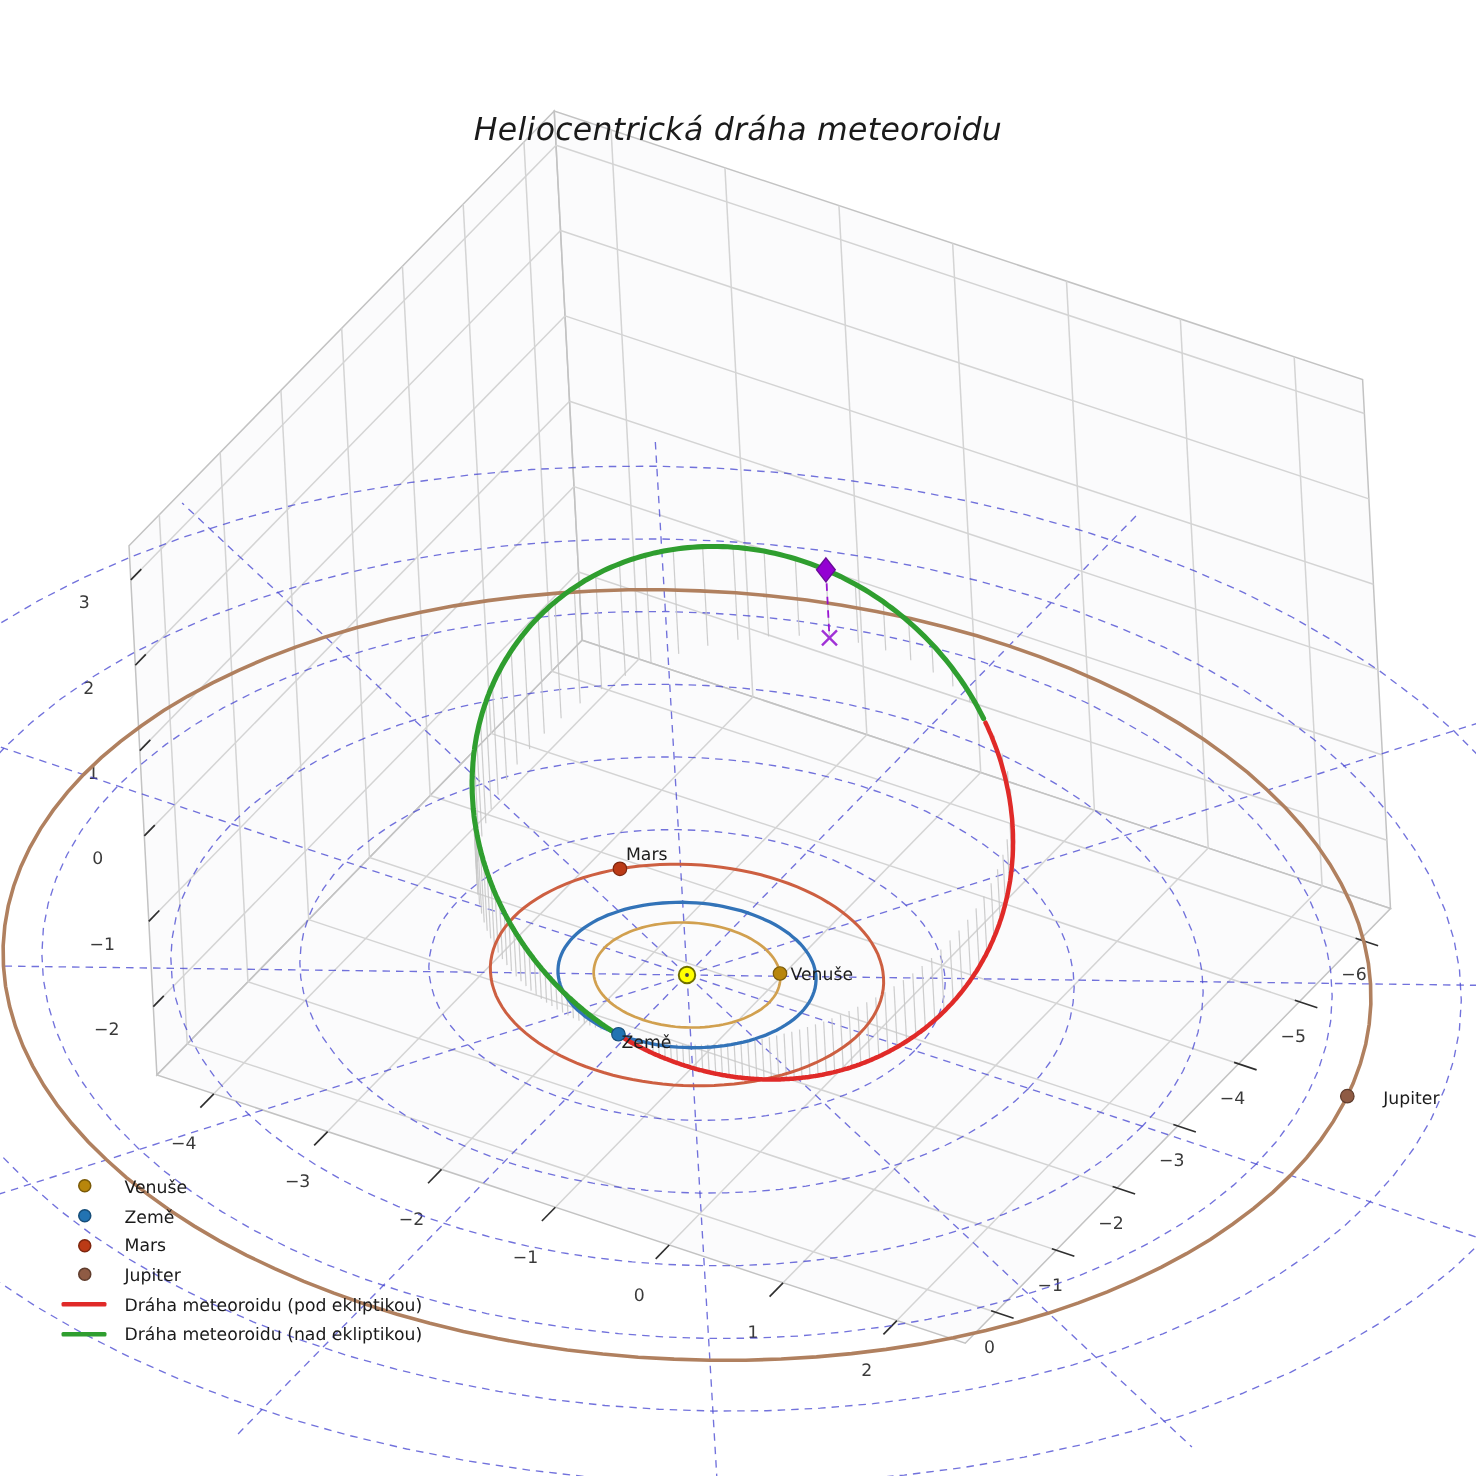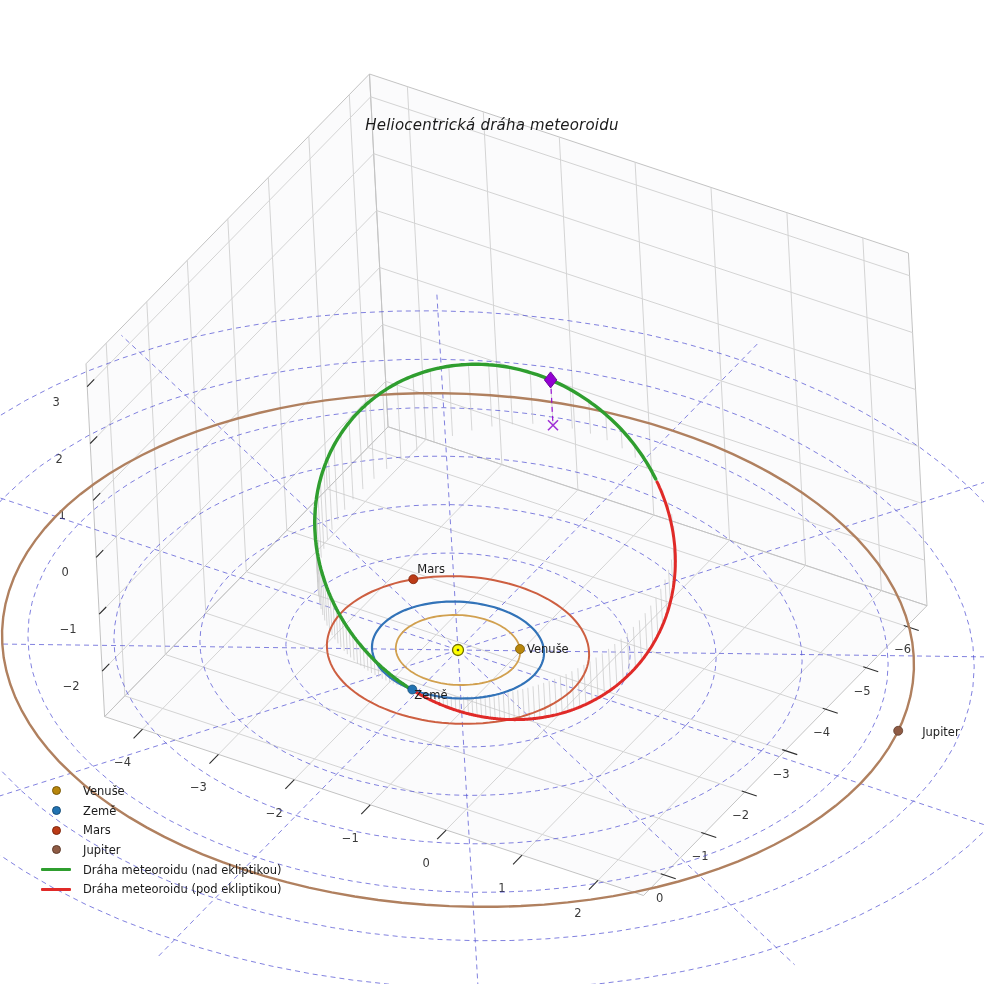--- a/index.html
+++ b/index.html
@@ -1,20 +1,20 @@
 <!DOCTYPE html>
 <html><head>
 <meta charset="utf-8">
 <style>
   html,body{margin:0;padding:0;background:#ffffff;}
   body{width:984px;height:984px;font-family:"DejaVu Sans","Liberation Sans",sans-serif;}
   .fig{position:relative;width:984px;height:984px;background:#fff;overflow:hidden;}
   .fig svg{position:absolute;left:0;top:0;}
   .plot-title{position:absolute;left:0;top:74px;width:984px;text-align:center;
-    font-size:15px;font-style:italic;color:#1a1a1a;letter-spacing:.2px;margin-top:42px;}
+    font-size:21px;font-style:italic;color:#1a1a1a;letter-spacing:.2px;}
   .legend{position:absolute;left:40px;top:781px;}
   .legend .row{display:flex;align-items:center;height:19.7px;}
   .legend .mk{width:32px;display:flex;justify-content:center;align-items:center;flex:0 0 32px;}
   .legend .lb{margin-left:11px;font-size:11.5px;color:#1a1a1a;white-space:nowrap;}
   .lm-dot{width:9px;height:9px;border-radius:50%;box-sizing:border-box;}
   .lm-dot-large{width:13px;height:13px;border-radius:50%;box-sizing:border-box;}
   .lm-diamond{width:9px;height:9px;transform:rotate(45deg);}
   .lm-line{width:30px;height:3px;border-radius:1px;}
 </style>
 </head>
@@ -303,24 +303,24 @@
         <span class="lb">Mars</span>
       </div>
       <div class="row">
         <span class="mk">
           <span class="lm-dot" style="background: rgb(143, 91, 68); border: 1px solid rgb(95, 60, 44);"></span>
         </span>
         <span class="lb">Jupiter</span>
       </div>
       <div class="row">
         <span class="mk">
+          <span class="lm-line" style="background: rgb(224, 42, 40);"></span>
+        </span>
+        <span class="lb">Dráha meteoroidu (pod ekliptikou)</span>
+      </div>
+      <div class="row">
+        <span class="mk">
           <span class="lm-line" style="background: rgb(47, 158, 47);"></span>
         </span>
         <span class="lb">Dráha meteoroidu (nad ekliptikou)</span>
-      </div>
-      <div class="row">
-        <span class="mk">
-          <span class="lm-line" style="background: rgb(224, 42, 40);"></span>
-        </span>
-        <span class="lb">Dráha meteoroidu (pod ekliptikou)</span>
       </div>
     </div>
 </div>
 
 </body></html>

